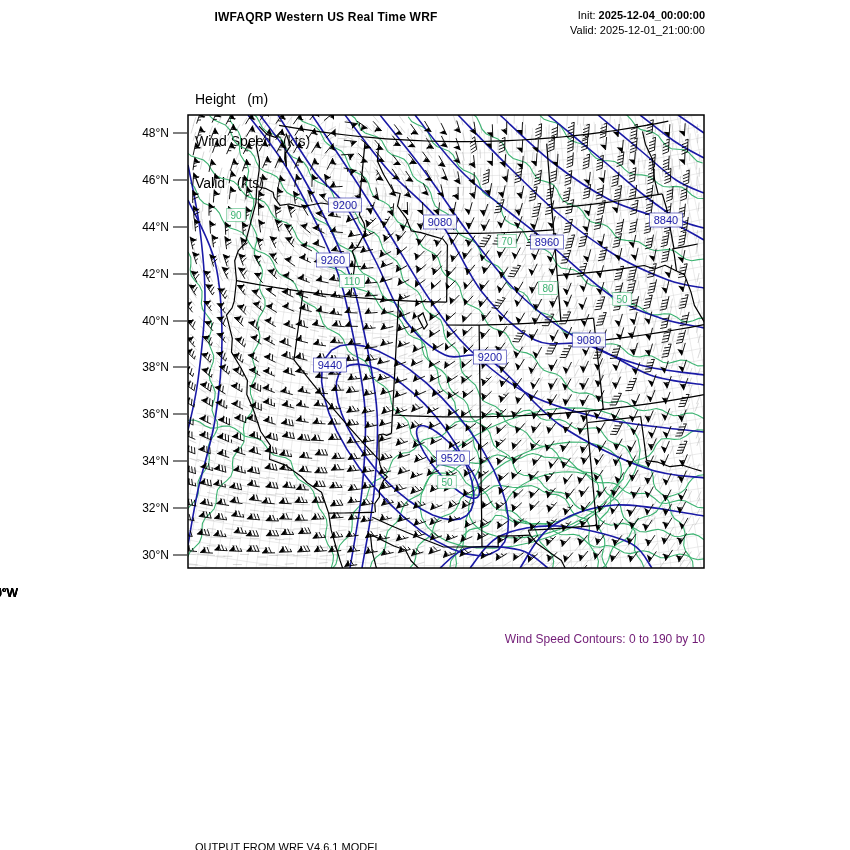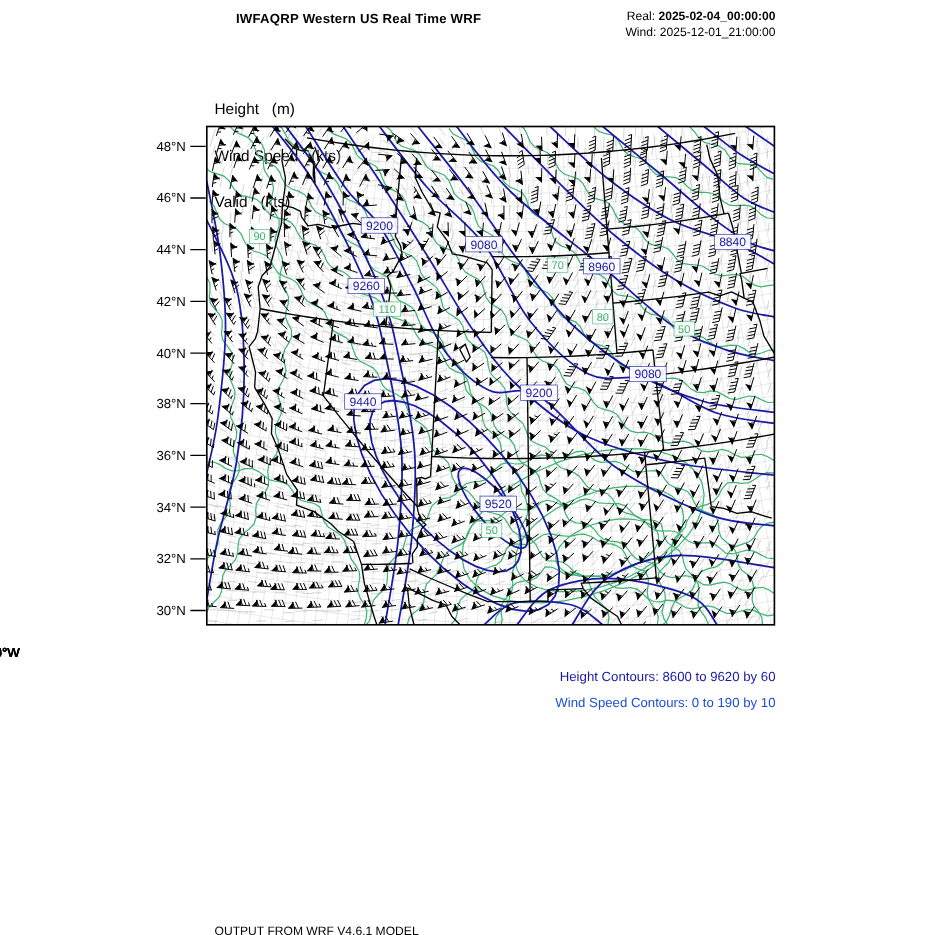--- a/index.html
+++ b/index.html
@@ -17,22 +17,22 @@
   svg text{font-family:"Liberation Sans", sans-serif;}
 </style>
 </head>
 <body>
 
 <div id="page">
 
   <div class="abs" id="title">IWFAQRP Western US Real Time WRF</div>
 
   <div class="abs" id="initblock">
-    <div><span>Real:</span> <span class="b">2025-02-04_00:00:00</span></div>
-    <div><span>Wind:</span> <span>2025-12-01_21:00:00</span></div>
+    <div><span>Init:</span> <span class="b">2025-12-04_00:00:00</span></div>
+    <div><span>Valid:</span> <span>2025-12-01_21:00:00</span></div>
   </div>
 
   <div class="abs" id="legend">
     <div>Height   (m)</div>
     <div>Wind Speed   (kts)</div>
     <div>Valid   (kts)</div>
   </div>
 
   <div class="abs" id="svgwrap">
     <svg id="map-svg" width="850" height="850" viewBox="0 0 850 850">
@@ -173,21 +173,20 @@
         <text x="169" y="512" text-anchor="end" font-size="12" fill="#000">32°N</text>
         <text x="169" y="559" text-anchor="end" font-size="12" fill="#000">30°N</text>
         <text x="120°W" y="597" text-anchor="middle" font-size="12" fill="#000">120°W</text>
         <text x="115°W" y="597" text-anchor="middle" font-size="12" fill="#000">115°W</text>
         <text x="110°W" y="597" text-anchor="middle" font-size="12" fill="#000">110°W</text>
         <text x="105°W" y="597" text-anchor="middle" font-size="12" fill="#000">105°W</text>
         <text x="100°W" y="597" text-anchor="middle" font-size="12" fill="#000">100°W</text>
       </svg>
   </div>
 
-  <div class="abs" id="cap-height" style="color: rgb(26, 26, 166);">Height Contours: 8600 to 9620 by 60</div>
-  <div class="abs" id="cap-speed" style="color: #1d4ed8;">Wind Speed Contours: 0 to 190 by 10</div>
+  <div class="abs" id="cap-speed" style="color: #701a75;">Wind Speed Contours: 0 to 190 by 10</div>
 
   <div class="abs" id="footer">
     <div>OUTPUT FROM WRF V4.6.1 MODEL</div>
     
   </div>
 
 </div>
 
 </body></html>

